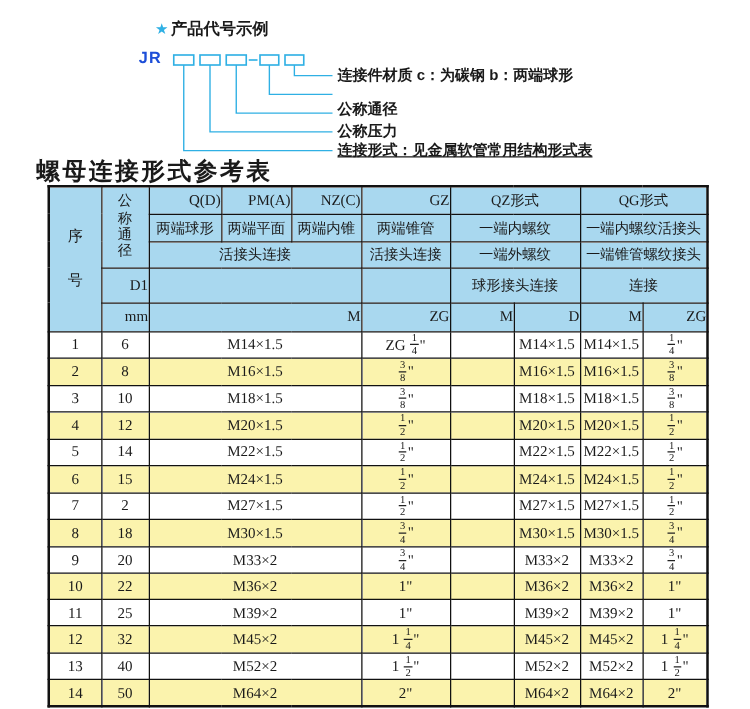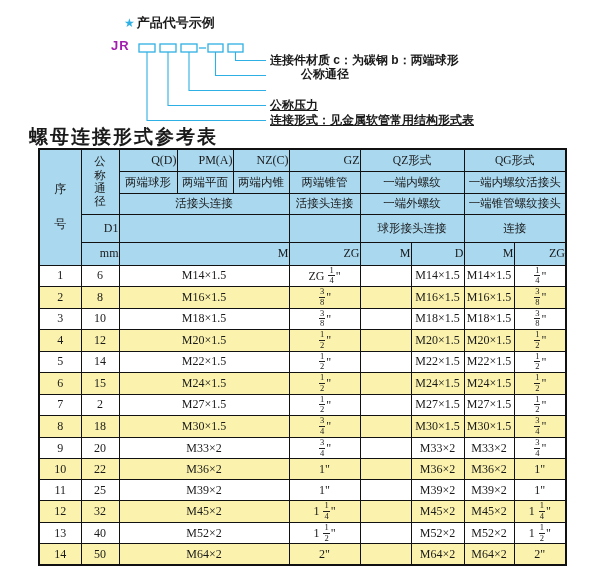--- a/index.html
+++ b/index.html
@@ -4,21 +4,21 @@
 <style>
   * { margin:0; padding:0; box-sizing:border-box; }
   html,body { width:600px; height:567px; background:#fff; overflow:hidden;
               font-family:"Liberation Sans","DejaVu Sans",sans-serif; color:#1a1a1a; }
   .page { position:relative; width:512px; height:567px; }
 
   
   .diagram { position:absolute; left:0; top:0; width:600px; height:128px; }
   .diagram-title { position:absolute; left:124px; top:14px; font-size:13px; font-weight:bold; }
   .star { color:#2FB0E4; font-size:12px; margin-right:2px; font-weight:normal; }
-  .jr { position:absolute; left:111px; top:38px; font-size:13px; font-weight:bold; color:#a21caf;
+  .jr { position:absolute; left:111px; top:38px; font-size:13px; font-weight:bold; color:#1d4ed8;
         letter-spacing:1px; }
   .connector-svg { position:absolute; left:0; top:0; width:600px; height:128px; }
   .dlabel { position:absolute; left:270px; height:15px; font-size:12px; font-weight:bold;
             white-space:nowrap; line-height:15px; }
 
   
   .table-title { position:absolute; left:29px; top:124px; font-size:19px; font-weight:bold;
                  font-family:"Liberation Serif","DejaVu Serif",serif; letter-spacing:2px; }
 
   
@@ -62,22 +62,22 @@
         <polyline points="189,52 189,90.5 266,90.5"></polyline>
         <polyline points="168,52 168,105.5 266,105.5"></polyline>
         <polyline points="147,52 147,120.5 266,120.5"></polyline>
       </g>
     </svg>
     <div class="diagram-title">
       <span class="star">★</span><span>产品代号示例</span>
     </div>
     <div class="jr">JR</div>
     <div class="dlabel" style="top:53px;">连接件材质  c：为碳钢  b：两端球形</div>
-    <div class="dlabel" style="top:67px;margin-left:31px;">公称通径</div>
-    <div class="dlabel" style="top:98px;text-decoration:underline;">公称压力</div>
+    <div class="dlabel" style="top:80px;">公称通径</div>
+    <div class="dlabel" style="top:98px;">公称压力</div>
     <div class="dlabel" style="top:113px;text-decoration:underline;">连接形式：见金属软管常用结构形式表</div>
   </div>
 
   <div class="table-title">螺母连接形式参考表</div>
 
   <table>
     <colgroup>
       <col style="width:42px">
         <col style="width:38px">
         <col style="width:58px">

